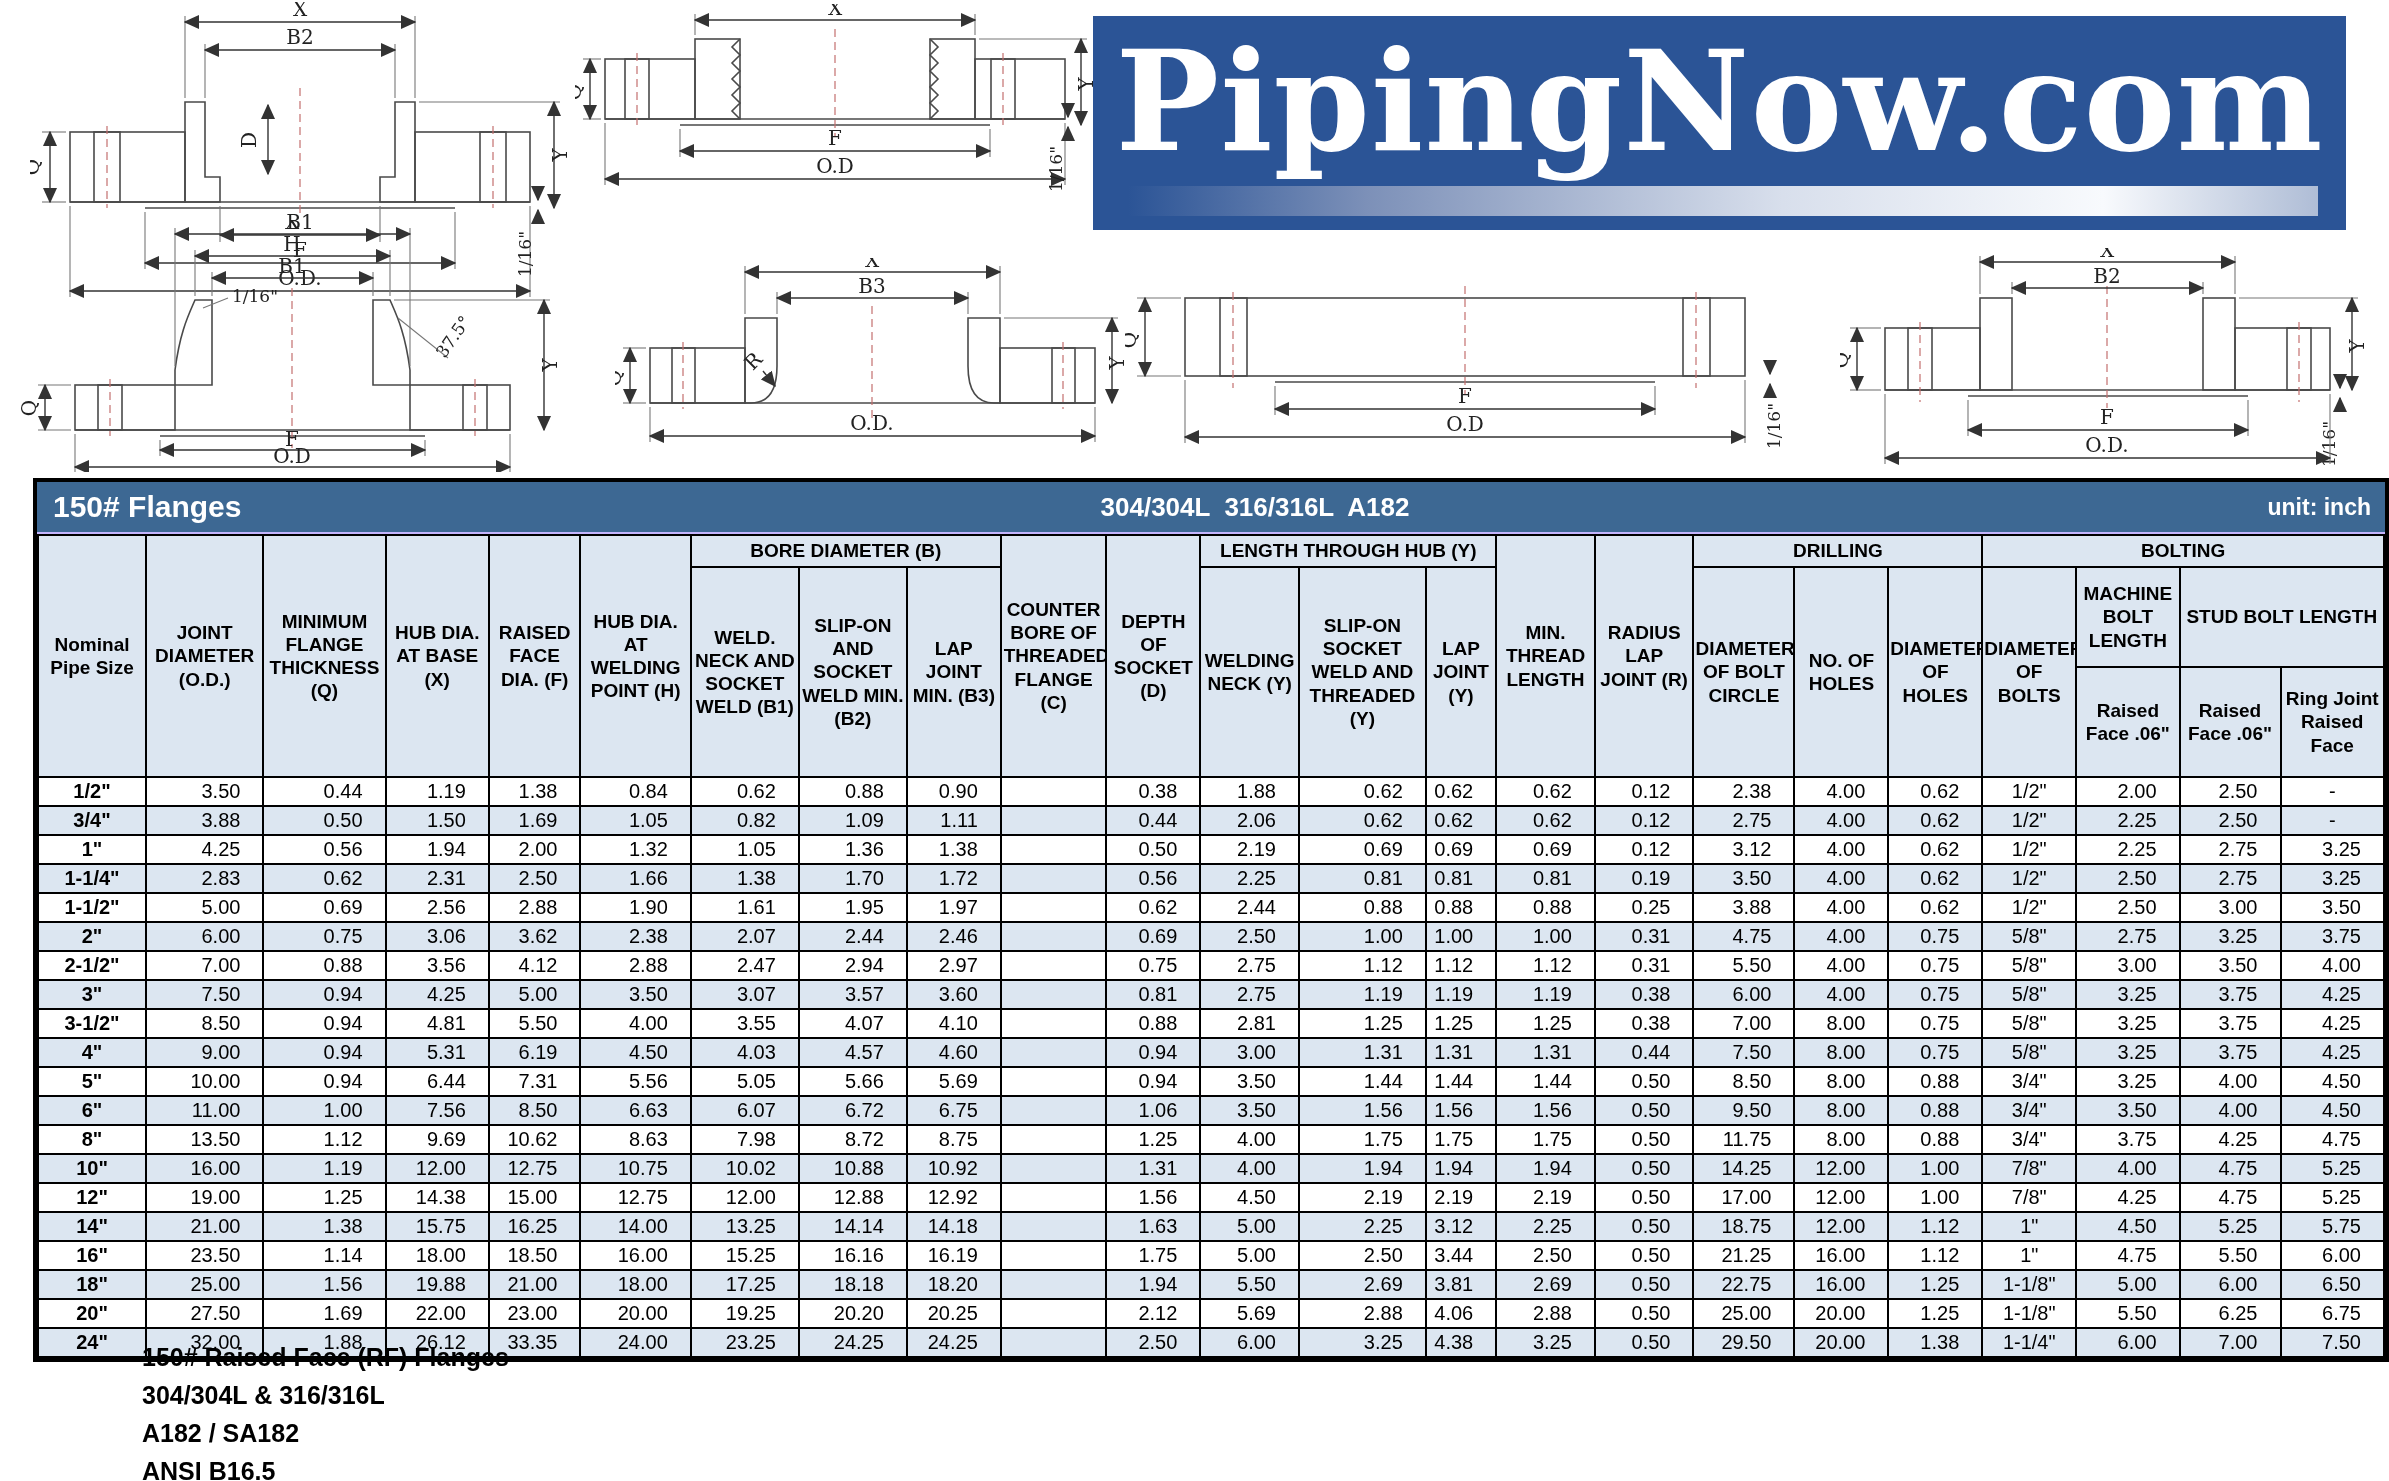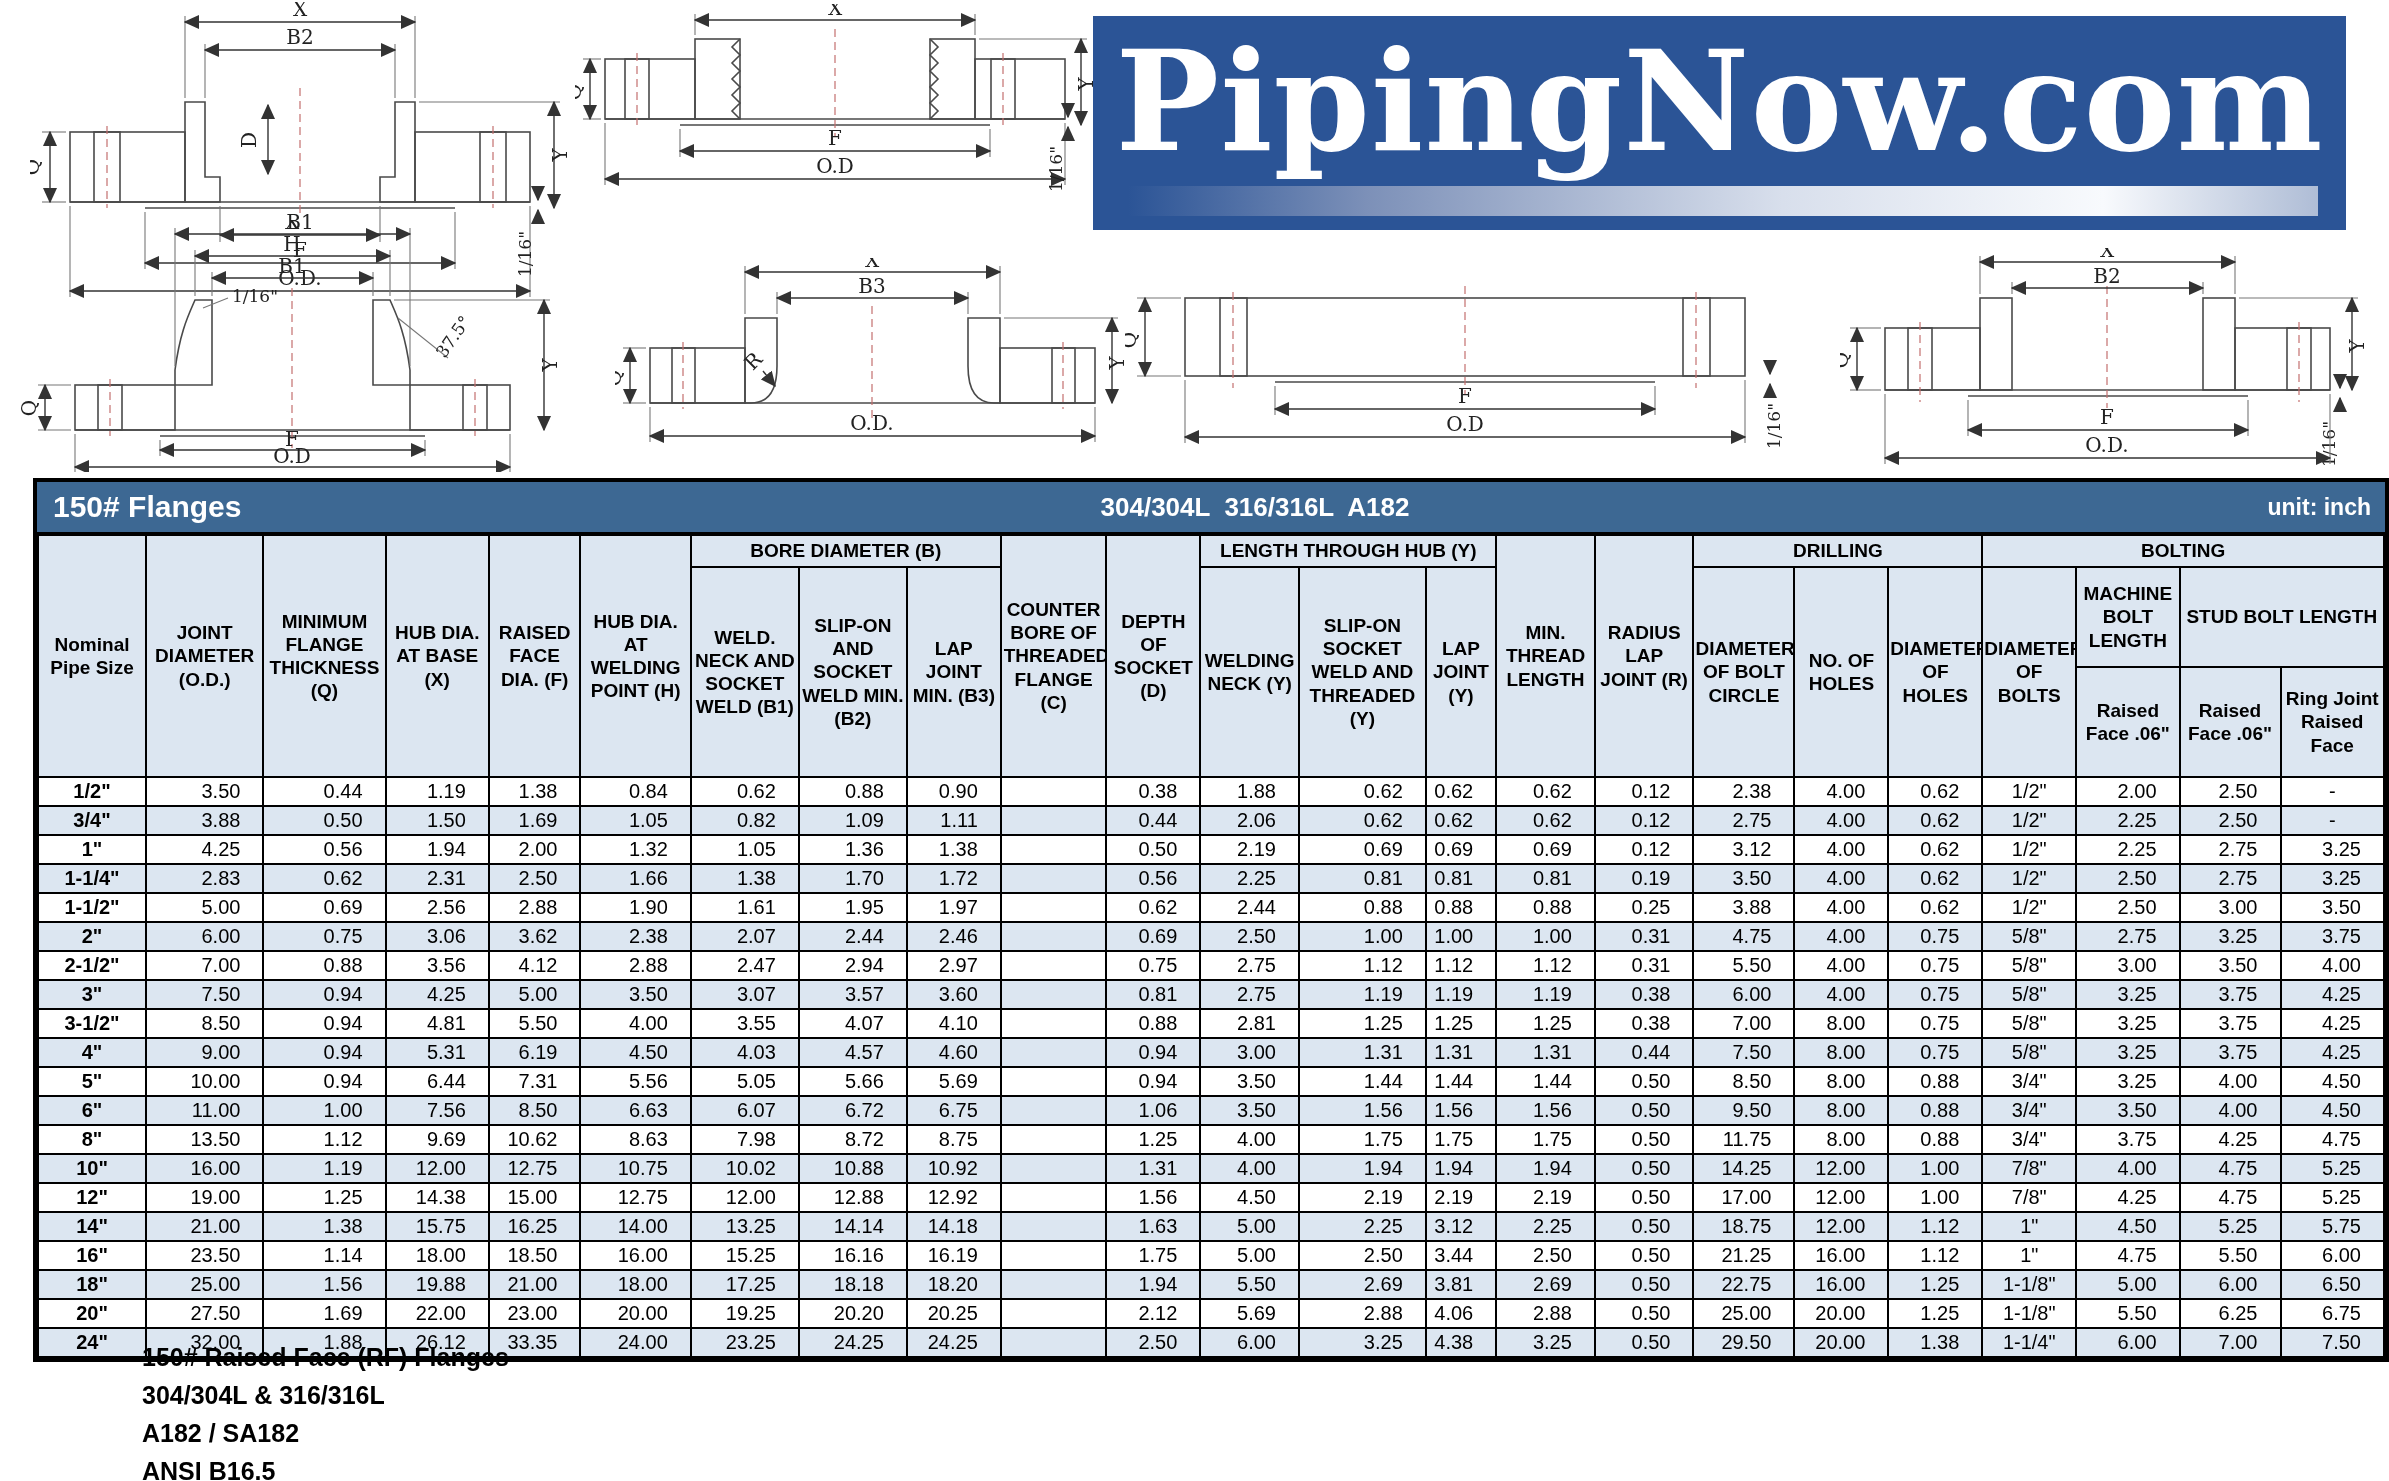--- a/index.html
+++ b/index.html
@@ -18,21 +18,21 @@
   
   #banner{position:absolute;left:1093px;top:16px;width:1253px;height:214px;background:#2B5496;}
   #banner .logo-text{position:absolute;left:0;top:2px;width:100%;height:160px;
      text-align:center;color:#ffffff;font-family:"DejaVu Serif",serif;font-weight:bold;
      font-size:138px;line-height:168px;letter-spacing:1px;white-space:nowrap;}
   #banner .shine{position:absolute;left:35px;right:28px;bottom:14px;height:30px;
      background:linear-gradient(90deg,#2B5496 0%,#7C90B8 20%,#D8DFEC 55%,#F8FAFD 82%,#AFBDD6 100%);}
 
   
   #table-wrap{position:absolute;left:33px;top:478px;width:2348px;border:4px solid #000;background:#fff;}
-  #title-bar{height:50px;background:#3D6893;color:#fff;position:relative;border-bottom:2px solid #000000;}
+  #title-bar{height:50px;background:#3D6893;color:#fff;position:relative;border-bottom:2px solid #c4b5fd;}
   #title-bar .t-left{position:absolute;left:16px;top:0;line-height:50px;font-size:30px;font-weight:bold;}
   #title-bar .t-center{position:absolute;left:0;width:100%;text-align:center;top:0;line-height:50px;
       font-size:26px;font-weight:bold;white-space:pre;padding-left:44px;}
   #title-bar .t-right{position:absolute;right:14px;top:0;line-height:50px;font-size:23px;font-weight:bold;}
 
   table#flange-table{width:100%;border-collapse:collapse;table-layout:fixed;}
   #flange-table th,#flange-table td{border:2px solid #000;overflow:hidden;}
   #flange-table thead th{background:#DCE6F1;font-size:19px;font-weight:bold;line-height:1.22;
       text-align:center;vertical-align:middle;padding:2px 1px;color:#000;}
   #flange-table thead tr.gr th{height:30px;padding:0 2px;text-align:center;}

